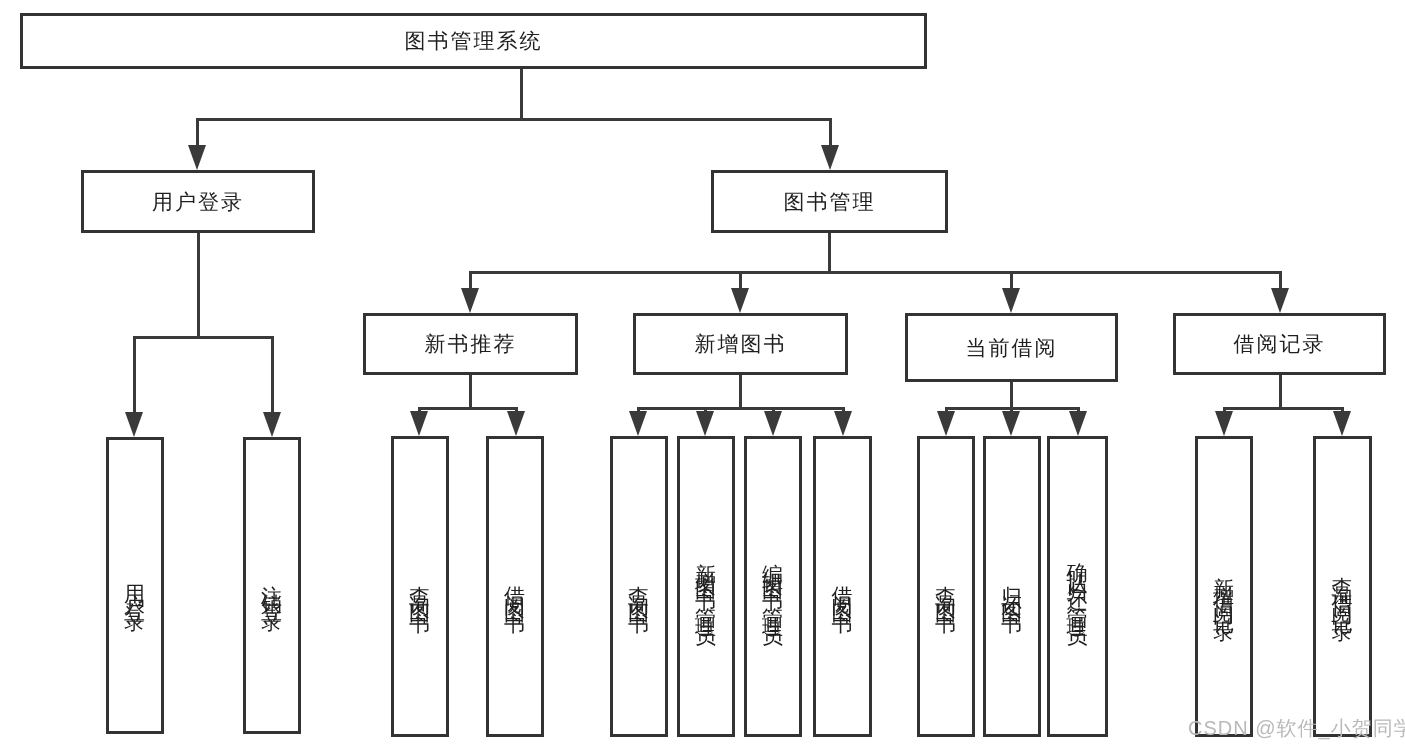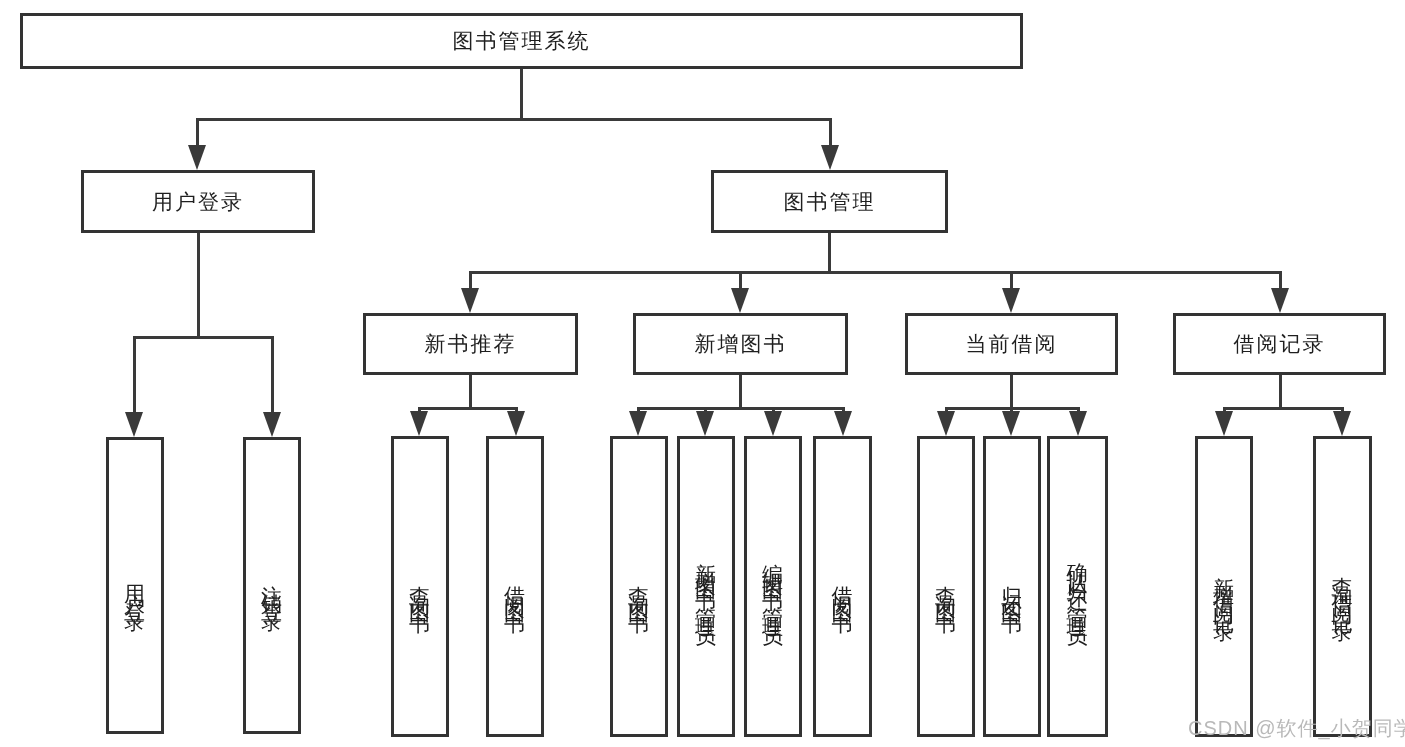--- a/index.html
+++ b/index.html
@@ -93,38 +93,38 @@
   <div class="vline" style="left:1077px;top:407px;height:8px"></div>
   <div class="arrow" style="left:1069px;top:411px"></div>
 
   <div class="vline" style="left:1279px;top:375px;height:32px"></div>
   <div class="hline" style="left:1223px;top:407px;width:120px"></div>
   <div class="vline" style="left:1223px;top:407px;height:8px"></div>
   <div class="arrow" style="left:1215px;top:411px"></div>
   <div class="vline" style="left:1341px;top:407px;height:8px"></div>
   <div class="arrow" style="left:1333px;top:411px"></div>
 
-  <div class="box h" style="left:20px;top:13px;width:1003px;height:56px">
+  <div class="box h" style="left:20px;top:13px;width:907px;height:56px">
     <span class="lbl">图书管理系统</span>
   </div>
 
   <div class="box h" style="left:81px;top:170px;width:234px;height:63px">
     <span class="lbl">用户登录</span>
   </div>
   <div class="box h" style="left:711px;top:170px;width:237px;height:63px">
     <span class="lbl">图书管理</span>
   </div>
 
   <div class="box h" style="left:363px;top:313px;width:215px;height:62px">
     <span class="lbl">新书推荐</span>
   </div>
   <div class="box h" style="left:633px;top:313px;width:215px;height:62px">
     <span class="lbl">新增图书</span>
   </div>
-  <div class="box h" style="left:905px;top:313px;width:213px;height:62px">
+  <div class="box h" style="left:905px;top:313px;width:213px;height:69px">
     <span class="lbl">当前借阅</span>
   </div>
   <div class="box h" style="left:1173px;top:313px;width:213px;height:62px">
     <span class="lbl">借阅记录</span>
   </div>
 
   <div class="box v" style="left:106px;top:437px;width:58px;height:297px">
     <span class="lbl">用户登录</span>
   </div>
   <div class="box v" style="left:243px;top:437px;width:58px;height:297px">

